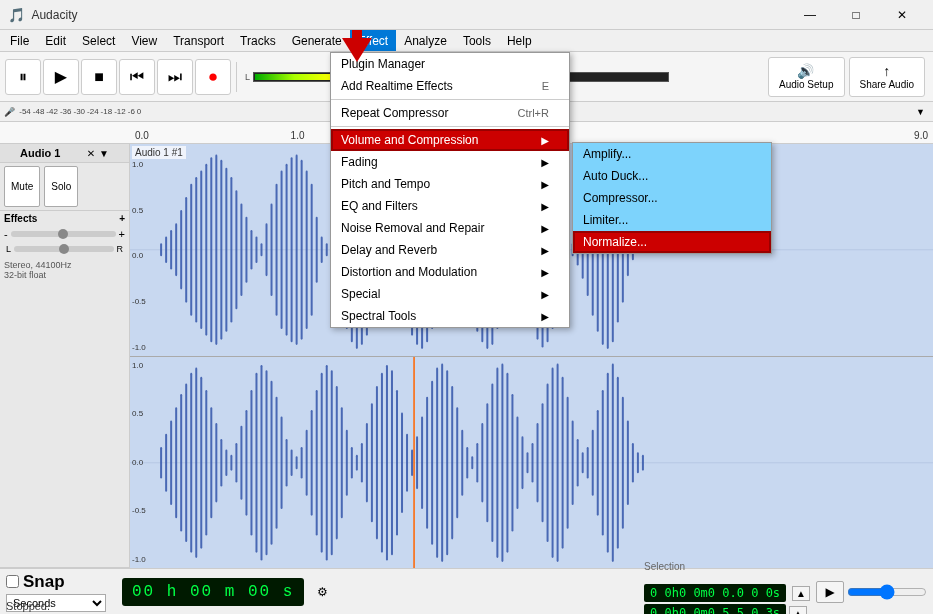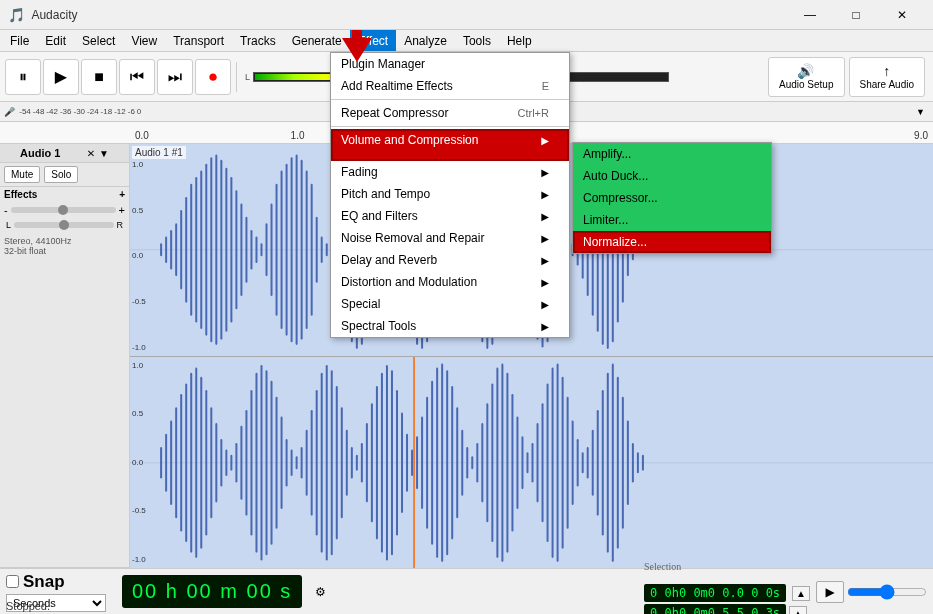--- a/index.html
+++ b/index.html
@@ -19,23 +19,23 @@
     .toolbar { display: flex; align-items: center; background: #f5f5f5; border-bottom: 1px solid #ccc; padding: 3px 4px; height: 50px; }
     .toolbar-btn { width: 36px; height: 36px; border: 1px solid #ccc; background: #fff; margin: 0 1px; cursor: pointer; border-radius: 3px; display: flex; align-items: center; justify-content: center; font-size: 16px; }
     .toolbar-separator { width: 1px; height: 30px; background: #ccc; margin: 0 4px; }
     .audio-ctrl-btn { display: flex; flex-direction: column; align-items: center; justify-content: center; padding: 4px 10px; border: 1px solid #ccc; background: #fff; cursor: pointer; border-radius: 3px; height: 40px; font-size: 11px; }
 
     
     .ruler { background: #f8f8f8; border-bottom: 1px solid #ccc; height: 22px; display: flex; align-items: flex-end; padding: 0 130px 2px 130px; font-size: 10px; color: #333; position: relative; overflow: hidden; }
 
     
     .main-area { display: flex; height: calc(614px - 30px - 22px - 50px - 26px - 22px - 46px); position: relative; }
-    .track-btn { padding: 2px 6px; border: 1px solid #aaa; background: #fff; border-radius: 2px; font-size: 10px; cursor: pointer; }
+    .track-btn { padding: 14px 6px; border: 1px solid #aaa; background: #fff; border-radius: 2px; font-size: 10px; cursor: pointer; }
     .dropdown-item { padding: 4px 20px 4px 10px; cursor: pointer; display: flex; justify-content: space-between; align-items: center; font-size: 12px; white-space: nowrap; }
-    .dropdown-item.highlighted { background: #cc0000; color: white; border: 2px solid #990000; padding: 2px 18px 12px 8px; }
+    .dropdown-item.highlighted { background: #cc0000; color: white; border: 2px solid #990000; padding: 2px 18px 2px 8px; }
     .dropdown-item .shortcut { color: #666; font-size: 11px; margin-left: 20px; }
     .dropdown-item .arrow { font-size: 10px; }
     .dropdown-separator { height: 1px; background: #ccc; margin: 2px 0; }
     .submenu-item { padding: 4px 20px 4px 10px; cursor: pointer; display: flex; justify-content: space-between; align-items: center; font-size: 12px; white-space: nowrap; }
     .submenu-item.highlighted { background: #cc0000; color: white; border: 2px solid #990000; padding: 2px 18px 2px 8px; }
 
     
     .waveform-svg { width: 100%; height: 100%; }
 
     select { font-size: 11px; padding: 1px 2px; border: 1px solid #aaa; background: #fff; }
@@ -408,26 +408,26 @@
   <div style="display:flex; flex-direction:column; gap:2px; min-width:110px;">
     <div style="display:flex; align-items:center; gap:4px;">
       <input type="checkbox" style="cursor: pointer;">
       <span style="font-size:17px;font-weight:bold;">Snap</span>
     </div>
     <select style="font-size:11px; width:100px;">
       <option>Seconds</option>
     </select>
   </div>
 
-  <div style="background:#001a00; color:#00ff44; font-family:Liberation Sans, sans-serif; font-size:20px; padding:5px 10px; border-radius:3px; letter-spacing:2px; min-width:160px; text-align:center;">00 h 00 m 00 s</div>
+  <div style="background:#001a00; color:#00ff44; font-family:Liberation Mono, monospace; font-size:16px; padding:5px 10px; border-radius:3px; letter-spacing:2px; min-width:160px; text-align:center;">00 h 00 m 00 s</div>
 
   <div style="width:24px; height:24px; display:flex; align-items:center; justify-content:center; cursor:pointer;">⚙</div>
 
   <div style="display:flex; flex-direction:column; align-items:flex-start; gap:2px; margin-left:auto;">
-    <span style="font-size:10px; color:#666; margin-bottom:10px;font-family:Liberation Serif, serif;">Selection</span>
+    <span style="font-size:10px; color:#666; margin-bottom:10px;">Selection</span>
     <div style="display:flex; align-items:center; gap:6px;">
       <div style="background:#001a00; color:#00ff44; font-family:monospace; font-size:12px; padding:2px 6px; border-radius:2px;">0 0h0 0m0 0.0 0 0s</div>
       <button style="border:1px solid #aaa; background:#f5f5f5; cursor:pointer; font-size:10px; padding:1px 3px;">▲</button>
     </div>
     <div style="display:flex; align-items:center; gap:3px;">
       <div style="background:#001a00; color:#00ff44; font-family:monospace; font-size:12px; padding:2px 6px; border-radius:2px;">0 0h0 0m0 5.5 0 3s</div>
       <button style="border:1px solid #aaa; background:#f5f5f5; cursor:pointer; font-size:10px; padding:1px 3px;">▲</button>
     </div>
   </div>
 
@@ -484,21 +484,21 @@
   <div class="dropdown-item">
     <span>Special</span>
     <span class="arrow">▶</span>
   </div>
   <div class="dropdown-item">
     <span>Spectral Tools</span>
     <span class="arrow">▶</span>
   </div>
 </div>
 
-<div style="position:absolute; top:142px; left:572px; background:#22c55e; border:1px solid #999; box-shadow:2px 2px 6px rgba(0,0,0,0.3); min-width:200px; z-index:300;">
+<div style="position:absolute; top:142px; left:572px; background:#7dd3fc; border:1px solid #999; box-shadow:2px 2px 6px rgba(0,0,0,0.3); min-width:200px; z-index:300;">
   <div class="submenu-item">
     <span>Amplify...</span>
   </div>
   <div class="submenu-item">
     <span>Auto Duck...</span>
   </div>
   <div class="submenu-item">
     <span>Compressor...</span>
   </div>
   <div class="submenu-item">

